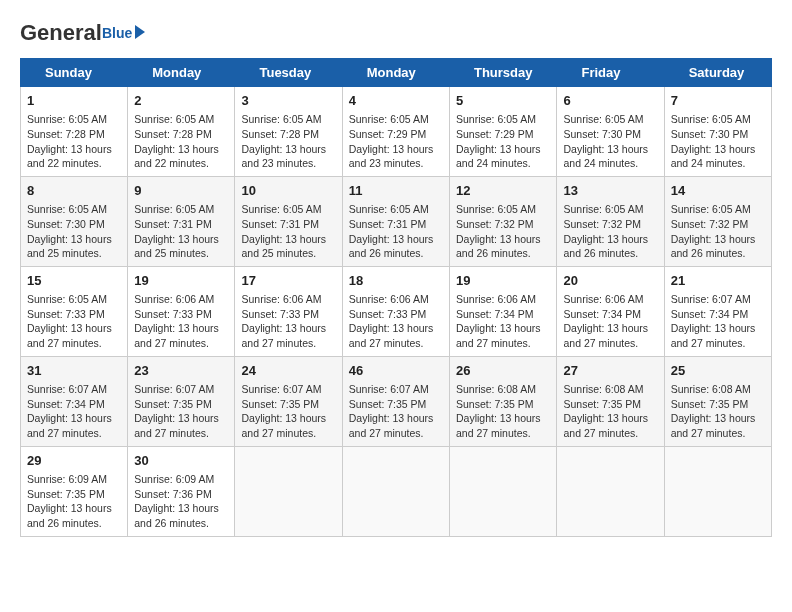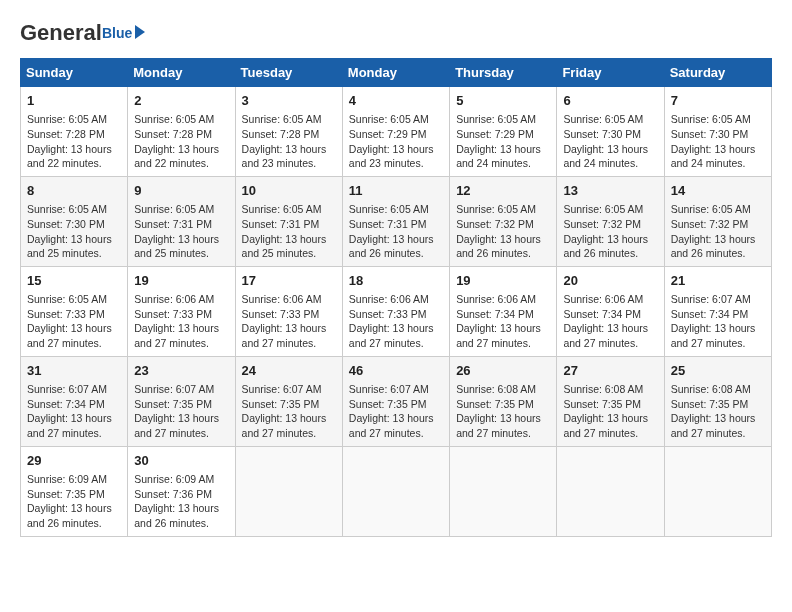--- a/index.html
+++ b/index.html
@@ -49,21 +49,21 @@
     }
     .calendar {
       width: 100%;
       border-collapse: collapse;
     }
     .calendar th {
       background-color: #1a5fa8;
       color: white;
       font-size: 13px;
       font-weight: bold;
-      padding: 6px 5px;
+      padding: 6px 24px;
       text-align: left;
       border: 1px solid #1a5fa8;
     }
     .calendar td {
       vertical-align: top;
       border: 1px solid #ccc;
       padding: 5px 6px;
       width: calc(100% / 7);
       background: #fff;
       font-size: 10.5px;

